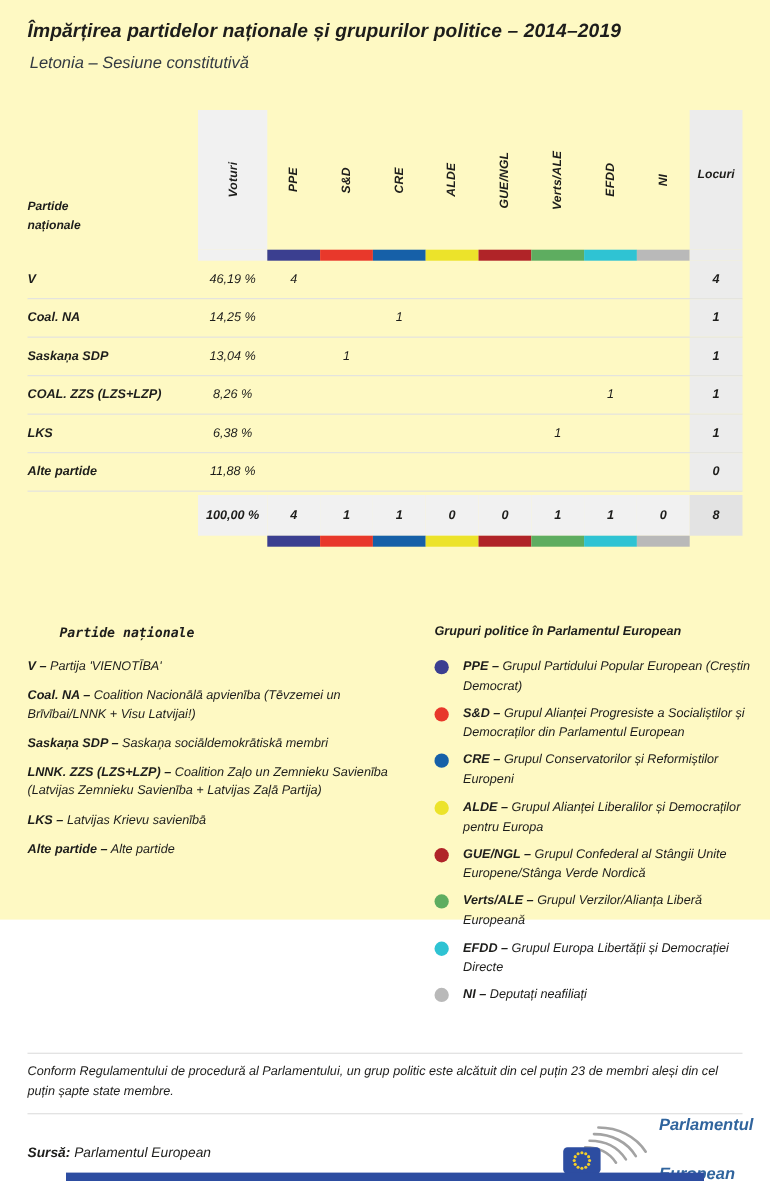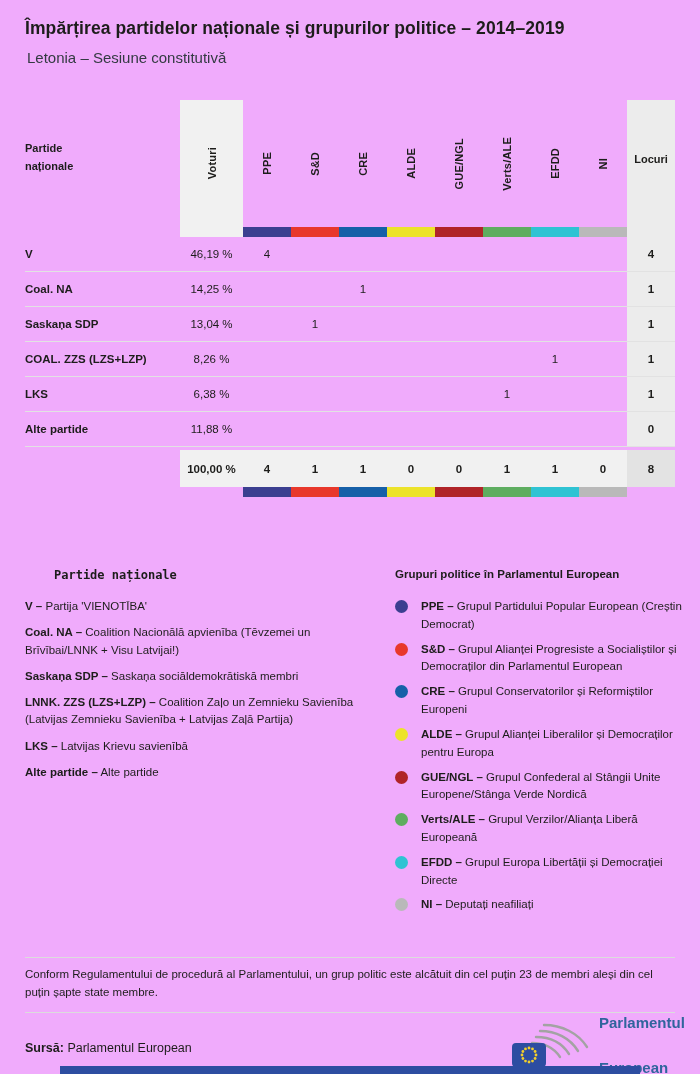--- a/index.html
+++ b/index.html
@@ -1,33 +1,33 @@
 <!DOCTYPE html>
 <html><head>
 <meta charset="utf-8">
 <style>
   * { margin:0; padding:0; box-sizing:border-box; }
   html,body { background:#ffffff; }
   body {
     width:700px; height:1074px; position:relative; overflow:hidden;
     font-family:"Liberation Sans", sans-serif; color:#1d1d1b;
   }
-  .page { position:absolute; inset:0; width:700px; height:1074px; background:#f0abfc; }
+  .page { position:absolute; inset:0; width:700px; height:836px; background:#fef9c3;font-style:italic; }
 
   .title { position:absolute; left:25px; top:18px; font-size:17.5px; font-weight:700; letter-spacing:.1px; }
   .subtitle { position:absolute; left:27px; top:49px; font-size:15px; font-weight:400; color:#333a42; }
 
   
   .table { position:absolute; left:25px; top:100px; width:650px; }
   .grid { display:grid; grid-template-columns:155px 63px repeat(8,48px) 48px; }
   .thead { height:127px; }
   .hcell { display:flex; }
   .rot { align-items:center; justify-content:center; }
   .rot span { writing-mode:vertical-rl; transform:rotate(180deg); font-weight:700; font-size:11px; letter-spacing:.2px; white-space:nowrap; }
-  .party-h { flex-direction:column; justify-content:center; padding:0 10px 12px 0; font-weight:700; font-size:11px; line-height:1.6; }
+  .party-h { flex-direction:column; justify-content:flex-end; padding:0 10px 12px 0; font-weight:700; font-size:11px; line-height:1.6; }
   .votes-h { background:#f1f1f1; }
   .seats-h { background:#ececec; flex-direction:column; justify-content:center; align-items:center; padding-bottom:9px; font-weight:700; font-size:11px; }
   .bars { height:10px; }
   .votes-bg { background:#f1f1f1; }
   .seats-bg { background:#ececec; }
   .trow { height:35px; border-bottom:1px solid #e2e2e2; }
   .cell { display:flex; align-items:center; justify-content:center; font-size:11.5px; height:100%; }
   .party { justify-content:flex-start; font-weight:700; padding-right:6px; text-align:left; }
   .seats { background:#ececec; font-weight:700; }
   .total { height:37px; margin-top:3px; border-bottom:none; }

